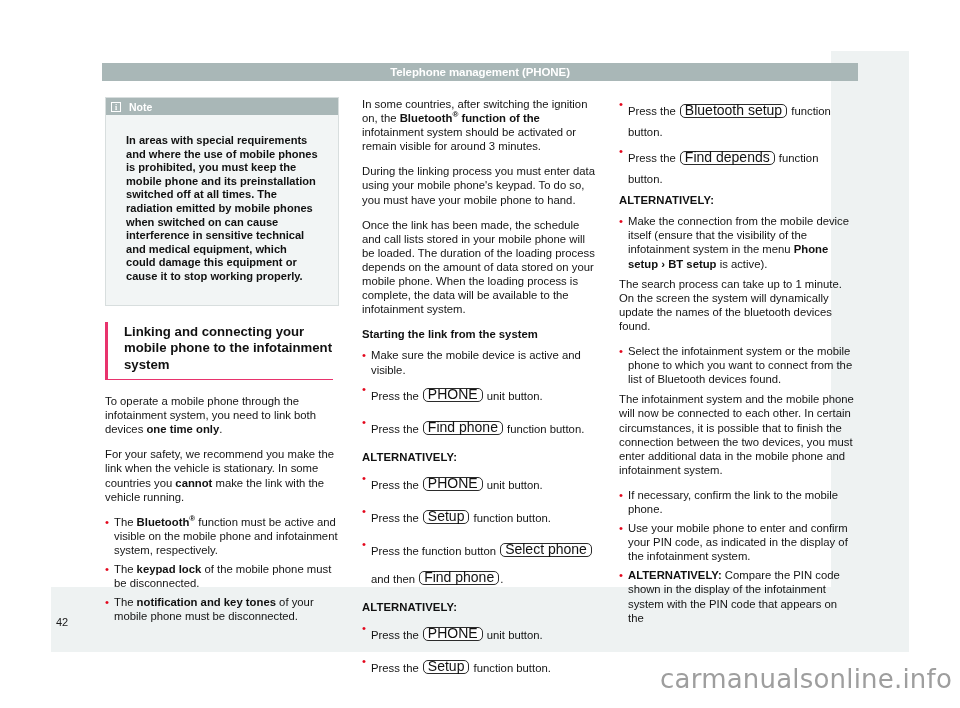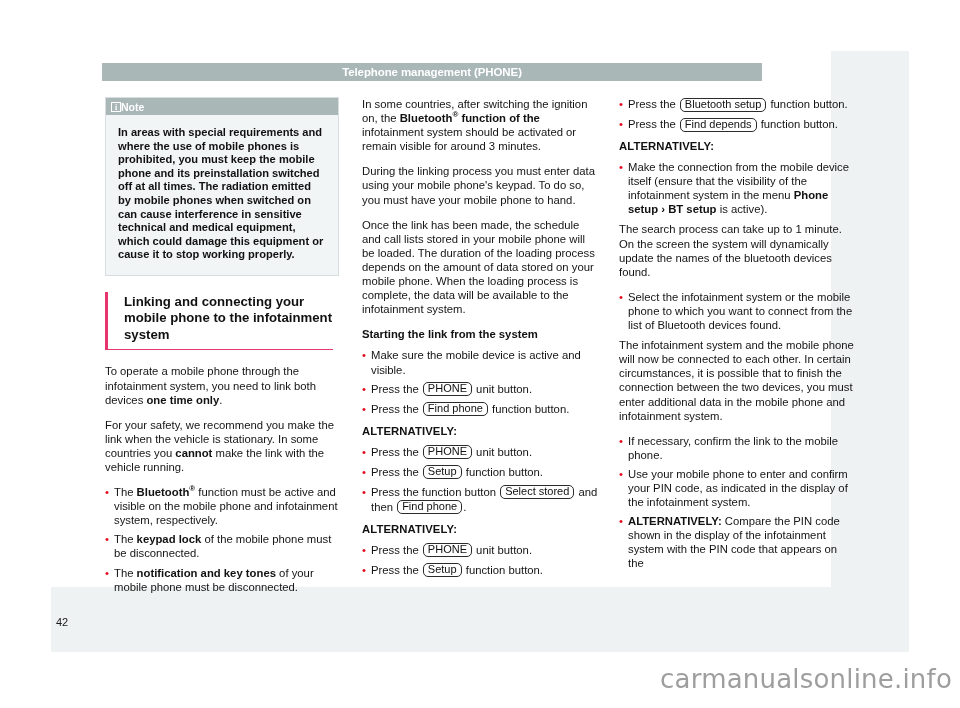--- a/index.html
+++ b/index.html
@@ -33,21 +33,21 @@
     width: 804px;
     height: 580px;
     background: #ffffff;
   }
 
   
   #header-bar {
     position: absolute;
     left: 102px;
     top: 63px;
-    width: 660px;
+    width: 756px;
     height: 18px;
     background: #a9b7b7;
     display: flex;
     align-items: center;
     justify-content: center;
   }
   #header-title {
     color: #ffffff;
     font-size: 11.5px;
     font-weight: bold;
@@ -143,22 +143,22 @@
 
   b, strong { font-weight: bold; color: #111111; text-align: center; }
   sup.reg { font-size: 8px; vertical-align: super; line-height: 0; }
 
   
   .key {
     display: inline-block;
     border: 1px solid #2b2b2b;
     border-radius: 5px;
     padding: 0px 4px 1px 4px;
-    margin: 0 1px;
-    font-size: 11px;
+    margin: 7px 1px;
+    font-size: 14px;
     line-height: 11px;
     color: #111111;
     background: #ffffff;
     white-space: nowrap;
     vertical-align: baseline;
     position: relative;
     top: -0.5px;
   }
 
   
@@ -184,26 +184,27 @@
     line-height: 10px;
     text-align: center;
     font-weight: bold;
     font-family: "Liberation Serif", serif;
     box-sizing: border-box;
   }
   #note-title {
     color: #ffffff;
     font-weight: bold;
     font-size: 10.5px;
+    margin-left: 8px;
   }
   #note-body {
     padding: 7px 8px 9px 8px;
   }
   #note-body p {
-    margin: 4px;
+    margin: 12px;
     font-size: 11.1px;
     line-height: 13.6px;
     font-weight: bold;
     color: #111111;
   }
 
   
   #section-heading {
     margin: 0 0 14px 0;
     padding: 2px 0 6px 16px;
@@ -278,21 +279,21 @@
       <p class="bullet"><span class="dot">•</span><span>Press the </span><span class="key">Find phone</span><span> function button.</span></p>
     </div>
 
     <div class="alt-head">ALTERNATIVELY:</div>
 
     <div class="bullet-group">
       <p class="bullet"><span class="dot">•</span><span>Press the </span><span class="key">PHONE</span><span> unit button.</span></p>
 
       <p class="bullet"><span class="dot">•</span><span>Press the </span><span class="key">Setup</span><span> function button.</span></p>
 
-      <p class="bullet"><span class="dot">•</span><span>Press the function button </span><span class="key">Select stored</span><span> and then </span><span class="key">Find phone</span><span>.</span></p>
+      <p class="bullet"><span class="dot">•</span><span>Press the function button </span><span class="key">Select phone</span><span> and then </span><span class="key">Find phone</span><span>.</span></p>
     </div>
 
     <div class="alt-head">ALTERNATIVELY:</div>
 
     <div class="bullet-group">
       <p class="bullet"><span class="dot">•</span><span>Press the </span><span class="key">PHONE</span><span> unit button.</span></p>
 
       <p class="bullet"><span class="dot">•</span><span>Press the </span><span class="key">Setup</span><span> function button.</span></p>
     </div>
 

